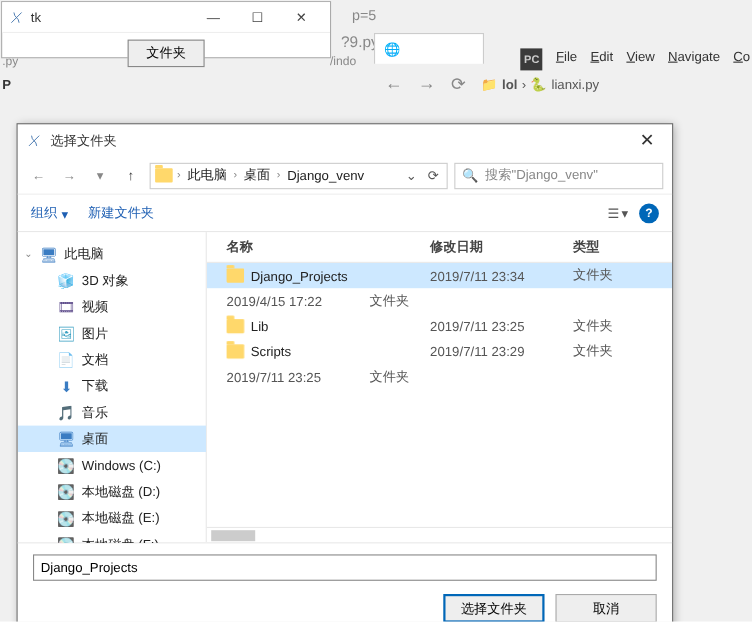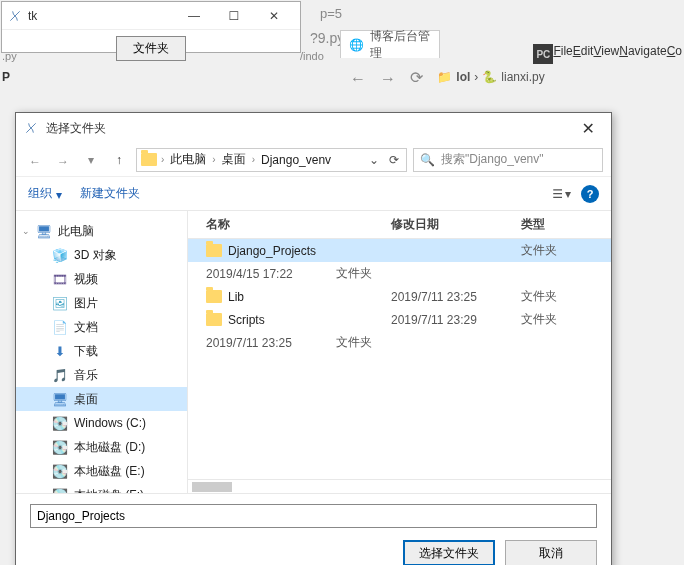--- a/index.html
+++ b/index.html
@@ -9,21 +9,21 @@
 .tk-window { position: absolute; top: 1px; left: 1px; width: 300px; height: 52px; background: #fff; border: 1px solid #aaa; }
 .tk-title { height: 28px; display: flex; align-items: center; padding: 0 6px; background: #fff; border-bottom: 1px solid #eee; }
 .tk-title .feather { width: 14px; height: 14px; margin-right: 6px; }
 .tk-title .t { flex: 1; color: #333; }
 .tk-controls { display: flex; }
 .tk-controls div { width: 40px; height: 28px; display: flex; align-items: center; justify-content: center; color: #444; }
 .tk-body { display: flex; justify-content: center; padding: 6px 0; }
 .tk-btn { border: 1px solid #888; background: #eee; padding: 3px 16px; }
 .bg-tab { position: absolute; top: 30px; left: 340px; width: 100px; height: 28px; background: #fff; border: 1px solid #ccc; border-bottom: none; display: flex; align-items: center; padding: 0 8px; gap: 6px; color: #555; }
 .bg-tab .globe { color: #888; }
-.bg-menus { position: absolute; top: 44px; right: 2px; display: flex; gap: 0; color: #333; font-size: 12px; }
+.bg-menus { position: absolute; top: 44px; right: 2px; display: flex; gap: 12px; color: #333; font-size: 12px; }
 .bg-menus span { text-decoration: underline; text-decoration-color: transparent; }
 .bg-menus span::first-letter { text-decoration: underline; }
 .bg-toolbar { position: absolute; top: 62px; left: 350px; height: 30px; display: flex; align-items: center; gap: 14px; }
 .nav-arrow { color: #888; font-size: 16px; }
 .pc-icon { width: 20px; height: 20px; background: #3a3a3a; color: #ccc; display: flex; align-items: center; justify-content: center; font-size: 10px; font-weight: bold; }
 .crumb-ide { color: #555; display: flex; align-items: center; gap: 4px; }
 .py-icon { color: #5896c9; }
 .bg-txt { position: absolute; top: 6px; left: 320px; color: #888; font-size: 13px; }
 .bg-file { position: absolute; top: 30px; left: 310px; color: #888; font-size: 14px; }
 .bg-file2 { position: absolute; top: 50px; left: 300px; color: #888; font-size: 11px; }
@@ -103,21 +103,20 @@
 <body>
 
 <div class="bg-txt">p=5</div>
 <div class="bg-file">?9.py</div>
 <div class="bg-file2">/indo</div>
 <div class="side-py">.py</div>
 <div class="side-p">P</div>
 
 <div class="bg-tab">
   <span class="globe">🌐</span>
-  <span>博客后台管理</span>
 </div>
 <div class="bg-menus">
   <div class="pc-icon">PC</div>
   <span>File</span>
   <span>Edit</span>
   <span>View</span>
   <span>Navigate</span>
   <span>Co</span>
 </div>
 <div class="bg-toolbar">
@@ -251,20 +250,21 @@
         <div class="col-name">名称</div>
         <div class="col-date">修改日期</div>
         <div class="col-type">类型</div>
       </div>
       <div class="file-list" id="file-list">
           <div class="file-row sel">
             <div class="fname">
               <span class="folder-icon"></span>
               <span>Django_Projects</span>
             </div>
+            <div class="fdate">2019/7/11 23:34</div>
             <div class="ftype">文件夹</div>
           </div>
           <div class="file-row">
             <div class="fdate">2019/4/15 17:22</div>
             <div class="ftype">文件夹</div>
           </div>
           <div class="file-row">
             <div class="fname">
               <span class="folder-icon"></span>
               <span>Lib</span>

